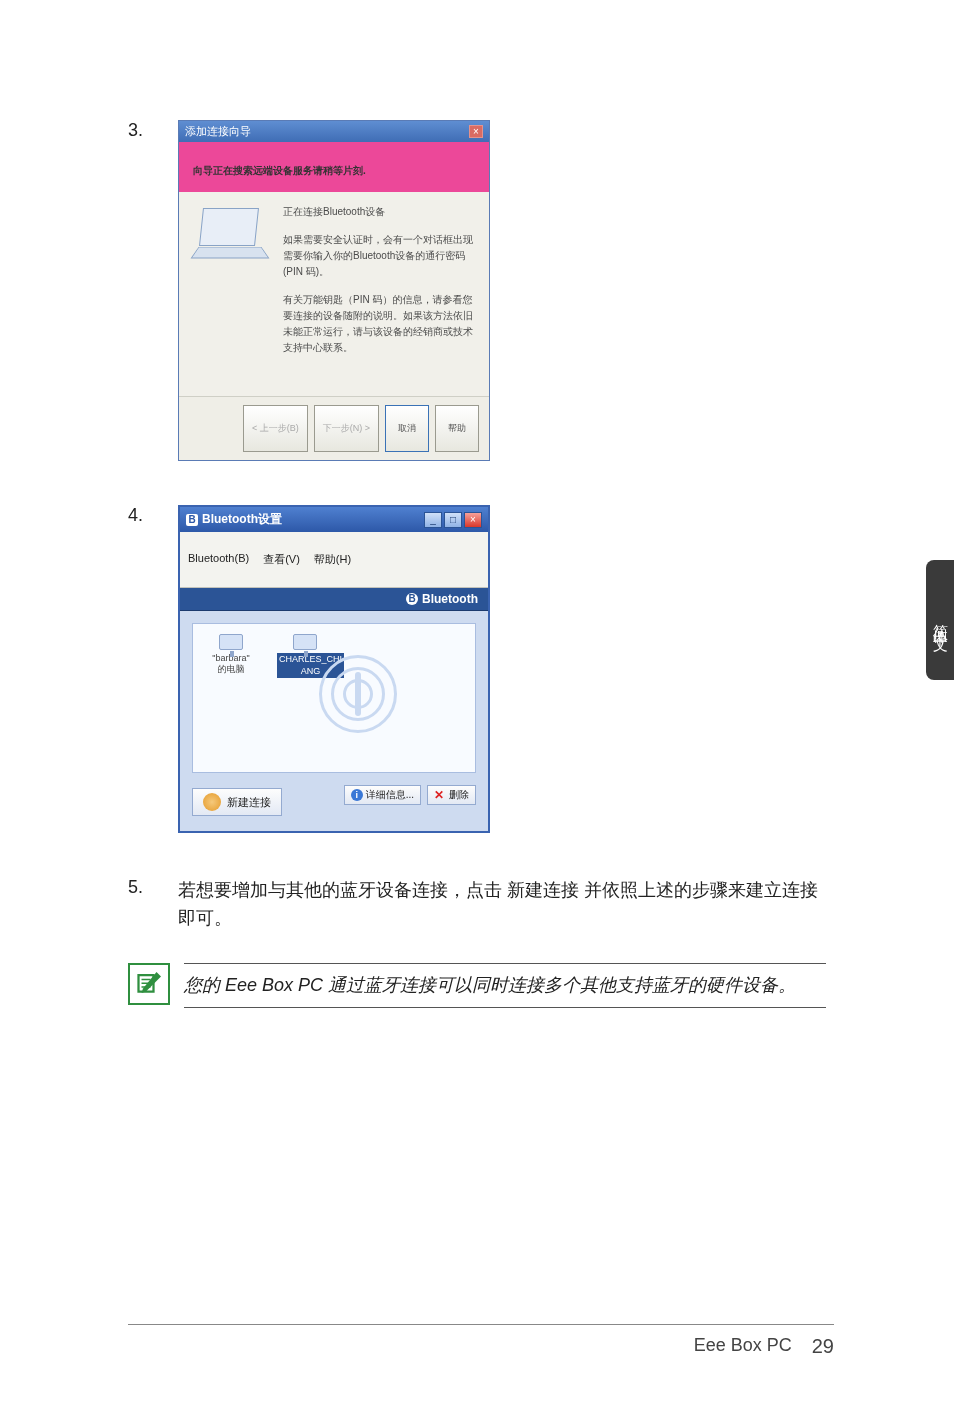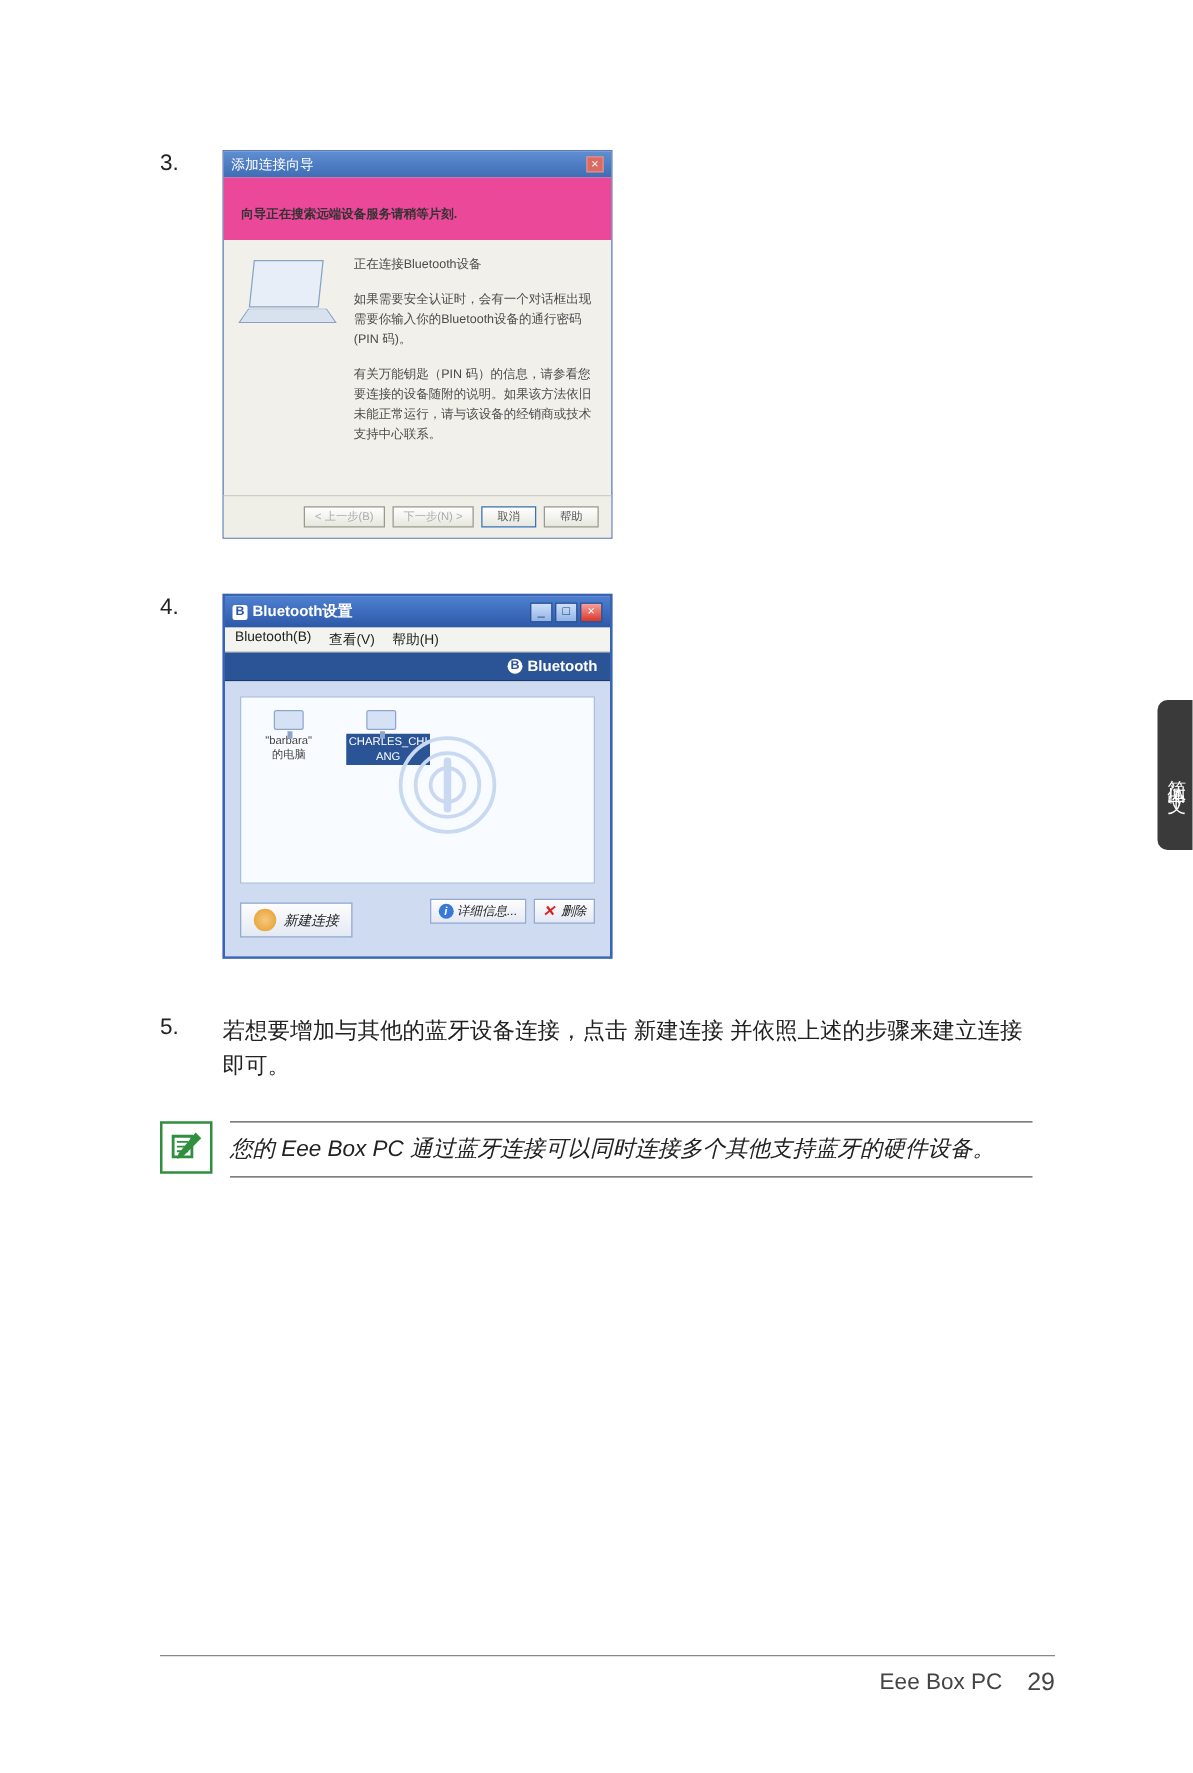--- a/index.html
+++ b/index.html
@@ -95,21 +95,21 @@
   .wizard-btnbar {
     border-top: 1px solid #cfcfc6;
     padding: 8px 10px;
     display: flex;
     justify-content: flex-end;
     gap: 6px;
     background: #efeee7;
   }
   .wbtn {
     font-size: 9px;
-    padding: 1px 8px;
+    padding: 16px 8px;
     border: 1px solid #9a9a8f;
     background: linear-gradient(#fff,#e7e7df);
     min-width: 44px;
     text-align:center;
     color:#555;
   }
   .wbtn.primary { border:1px solid #3a72b6; }
   .wbtn.disabled { color:#aaa; }
 
   
@@ -131,21 +131,21 @@
   }
   .bt-titlebar .winbtns { display:flex; gap:2px;}
   .bt-titlebar .wb {
     width:18px;height:16px;background:linear-gradient(#cfe0f8,#90b3e6);
     border:1px solid #2b5496;color:#1a3a6e;font-size:10px;line-height:14px;text-align:center;
   }
   .bt-titlebar .wb.close { background:linear-gradient(#f7a19a,#d9372a); color:#fff;}
   .bt-menubar {
     background:#f3f3ef;
     font-size:11px;
-    padding:2px 8px;
+    padding:20px 8px;
     border-bottom:1px solid #c3c3bb;
     display:flex; gap:14px;
   }
   .bt-brandbar {
     background:#2b5496;
     color:#fff;
     font-size:12px;
     font-weight:bold;
     text-align:right;
     padding:4px 10px;
@@ -189,21 +189,20 @@
   }
   .dev .devicon::after{content:"";position:absolute;left:10px;top:16px;width:4px;height:6px;background:#8fa6cc;}
   .dev.sel .label {
     background:#2b5496;color:#fff;padding:1px 2px;display:inline-block;line-height:1.3;
   }
   .bt-btnrow {
     margin-top:12px;
     display:flex;
     justify-content:space-between;
     align-items:center;
-    font-style:italic;
   }
   .bt-newconn {
     display:flex;align-items:center;gap:6px;
     background:linear-gradient(#fdfdfd,#e3e9f4);
     border:1px solid #94aad0;
     padding:4px 10px;
     font-size:11px;
   }
   .bt-newconn .nicon {
     width:18px;height:18px;border-radius:50%;
@@ -261,21 +260,21 @@
     writing-mode: vertical-rl;
     text-orientation: upright;
     display:flex;align-items:center;justify-content:center;
     letter-spacing:4px;
   }
 
   
   .footer {
     position:absolute;
     bottom:60px;
-    left:128px; right:110px;
+    left:128px; right:120px;
     border-top:1px solid #888;
     padding-top:10px;
     display:flex;
     justify-content:flex-end;
     gap:20px;
     font-size:18px;
     color:#444;
   }
   .footer .pn { font-size:20px; }
 </style>

